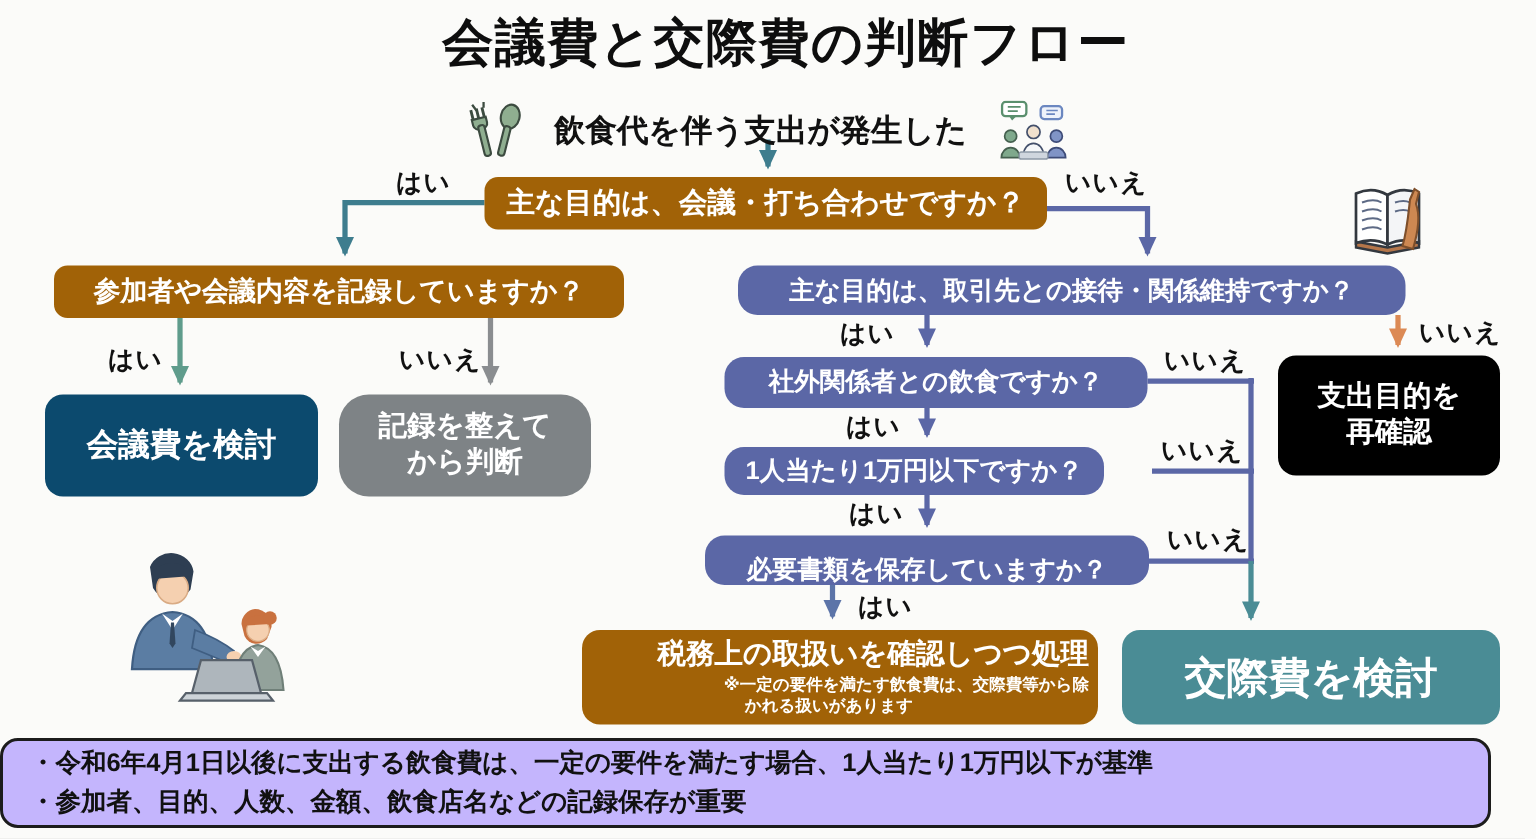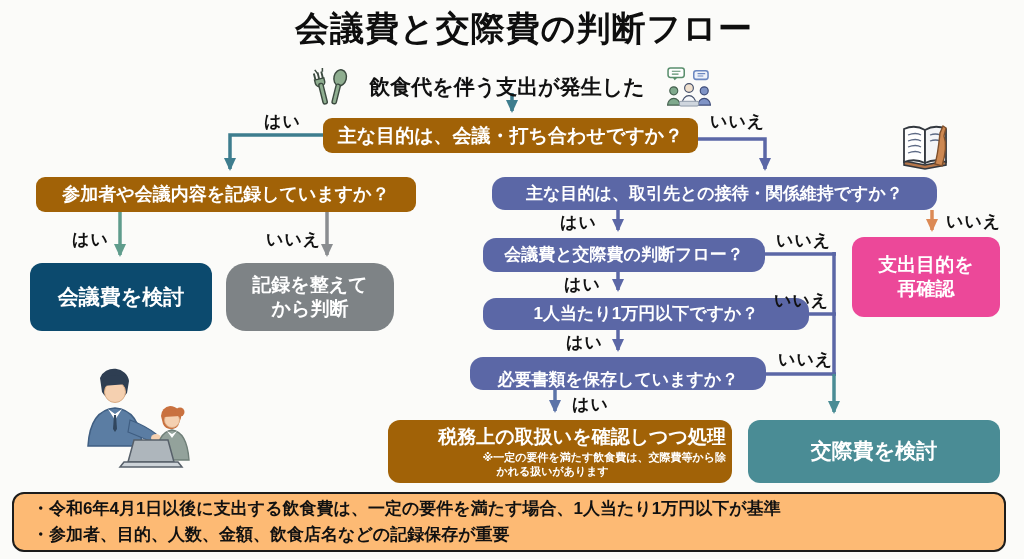--- a/index.html
+++ b/index.html
@@ -21,34 +21,34 @@
   #start-row .start-text{font-size:21px;font-weight:800;color:#111;}
   .node{
     position:absolute;z-index:3;border-radius:9px;color:#fff;font-weight:700;
     display:flex;flex-direction:column;align-items:center;justify-content:center;
     text-align:center;line-height:1.25;box-sizing:border-box;
   }
   .teal{background:#a16207;}
   .purple{background:#5B67A6;border-radius:13px;}
   .green{background:#0c4a6e;border-radius:12px;}
   .graybox{background:#7E8386;border-radius:20px;}
-  .orangebox{background:#ec4899;border-radius:12px;}
+  .orangebox{background:#000000;border-radius:12px;}
   .bluebox{background:#a16207;border-radius:12px;align-items:flex-end;}
   .rteal{background:#4A8C95;border-radius:12px;}
   .lbl{
     position:absolute;z-index:4;font-size:17px;font-weight:800;color:#111;
     letter-spacing:1px;white-space:nowrap;
   }
   .tax-note{
     font-size:11px;font-weight:700;line-height:14px;text-align:left;margin-top:2px;
   }
   .tax-note .n2{padding-left:14px;}
   #footer-box{
-    position:absolute;left:12px;top:492px;width:994px;height:60px;z-index:3;
-    background:#fdba74;border:2px solid #1c1c1c;border-radius:12px;
+    position:absolute;left:0;top:492px;width:994px;height:60px;z-index:3;
+    background:#c4b5fd;border:2px solid #1c1c1c;border-radius:12px;
     box-sizing:border-box;padding:16px 18px;display:flex;flex-direction:column;
     justify-content:center;gap:2px;
   }
   #footer-box .foot-line{font-size:17px;font-weight:800;color:#111;line-height:24px;white-space:nowrap;}
 </style>
 </head>
 <body>
 
 <div id="canvas">
 
@@ -175,40 +175,40 @@
   <div class="node purple" style="left:492px;top:177px;width:445px;height:33px;font-size:17px;">
     <span>主な目的は、取引先との接待・関係維持ですか？</span>
   </div>
 
   <div class="node orangebox" style="left:852px;top:237px;width:148px;height:80px;font-size:19px;">
     <span>支出目的を</span>
     <span>再確認</span>
   </div>
 
   <div class="node purple" style="left:483px;top:238px;width:282px;height:34px;font-size:17px;">
-    <span>会議費と交際費の判断フロー？</span>
-  </div>
-
-  <div class="node purple" style="left:483px;top:298px;width:326px;height:32px;font-size:17px;">
+    <span>社外関係者との飲食ですか？</span>
+  </div>
+
+  <div class="node purple" style="left:483px;top:298px;width:253px;height:32px;font-size:17px;">
     <span>1人当たり1万円以下ですか？</span>
   </div>
 
   <div class="node purple" style="left:470px;top:357px;width:296px;height:33px;font-size:17px;justify-content:flex-end;">
     <span>必要書類を保存していますか？</span>
   </div>
 
   <div class="node bluebox" style="left:388px;top:420px;width:344px;height:63px;font-size:19px;padding:4px 6px;">
     <span>税務上の取扱いを確認しつつ処理</span>
     <div class="tax-note">
       <div>※一定の要件を満たす飲食費は、交際費等から除</div>
       <div class="n2">かれる扱いがあります</div>
     </div>
   </div>
 
-  <div class="node rteal" style="left:748px;top:420px;width:252px;height:63px;font-size:21px;">
+  <div class="node rteal" style="left:748px;top:420px;width:252px;height:63px;font-size:28px;">
     <span>交際費を検討</span>
   </div>
 
   <span class="lbl" style="left:264px;top:110px;">はい</span>
   <span class="lbl" style="left:710px;top:110px;">いいえ</span>
   <span class="lbl" style="left:72px;top:228px;">はい</span>
   <span class="lbl" style="left:266px;top:228px;">いいえ</span>
   <span class="lbl" style="left:560px;top:211px;">はい</span>
   <span class="lbl" style="left:946px;top:210px;">いいえ</span>
   <span class="lbl" style="left:776px;top:229px;">いいえ</span>

